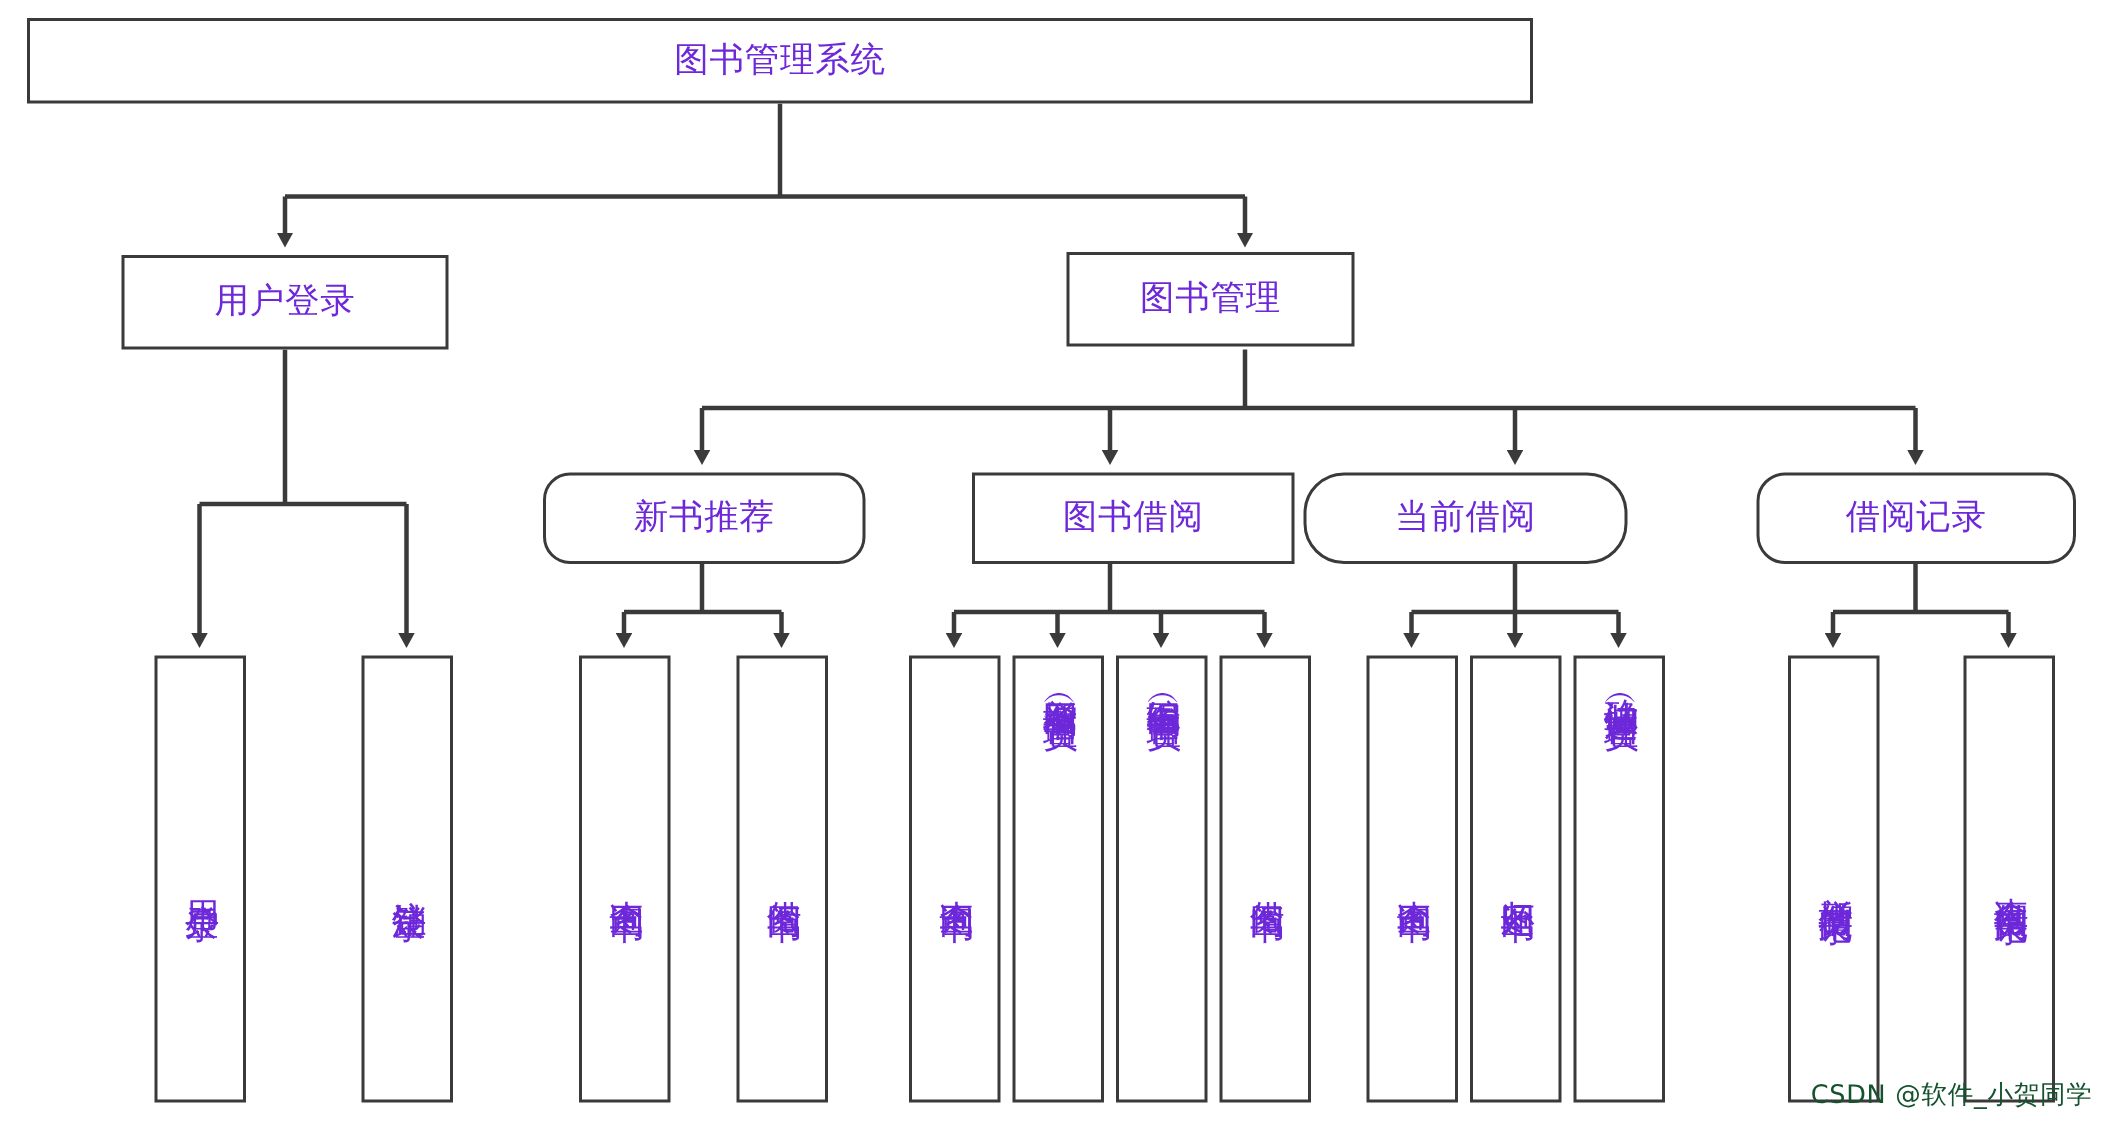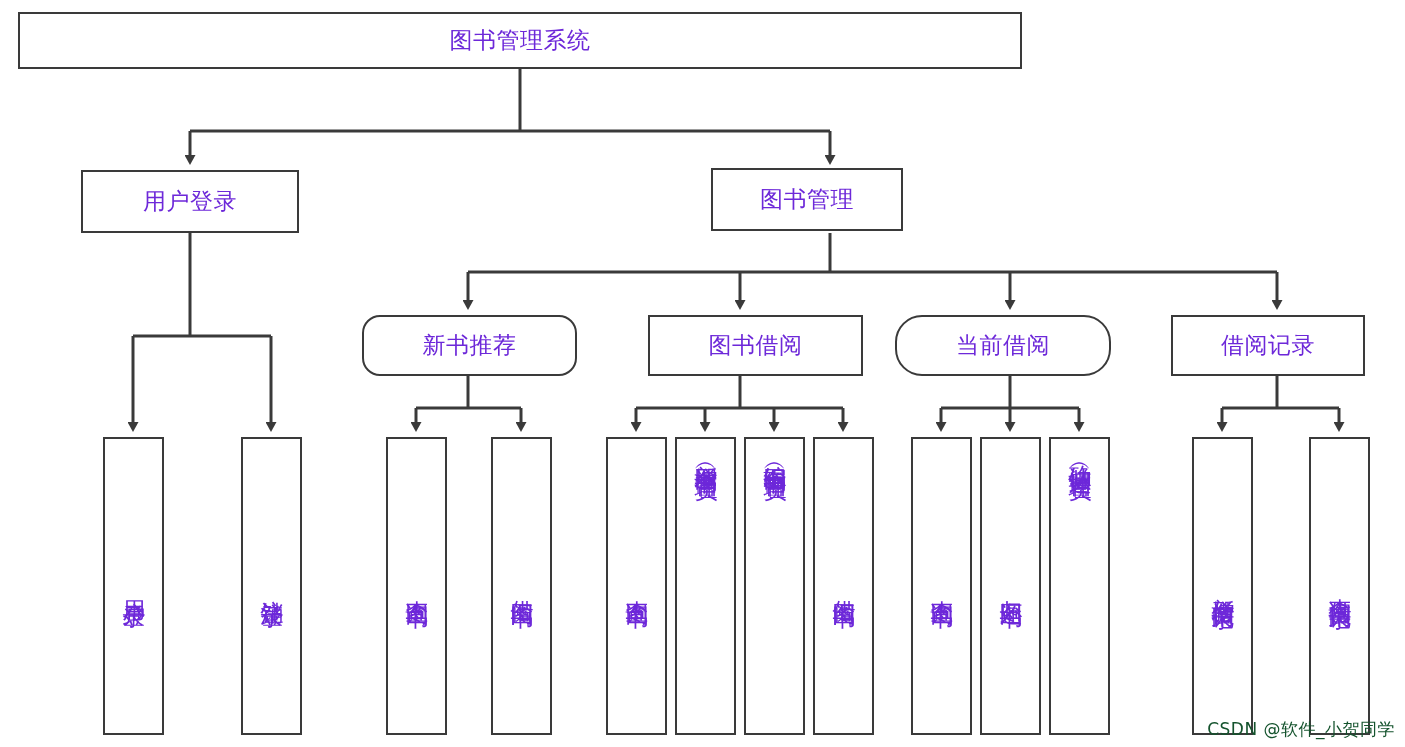--- a/index.html
+++ b/index.html
@@ -141,25 +141,25 @@
   </div>
 
   <div class="node horiz" style="left:362px; top:315px; width:215px; height:61px;border-radius:18px;">
     <span class="label">新书推荐</span>
   </div>
 
   <div class="node horiz" style="left:632px; top:315px; width:215px; height:61px;margin-left:16px;">
     <span class="label">图书借阅</span>
   </div>
 
-  <div class="node horiz" style="left:895px; top:315px; width:216px; height:61px;border-radius:27px;">
+  <div class="node horiz" style="left:869px; top:315px; width:216px; height:61px;border-radius:27px;">
     <span class="label">当前借阅</span>
   </div>
 
-  <div class="node horiz" style="left:1171px; top:315px; width:194px; height:61px;">
+  <div class="node horiz" style="left:1171px; top:315px; width:213px; height:61px;border-radius:19px;">
     <span class="label">借阅记录</span>
   </div>
 
   <div class="node vert centered" style="left:103px; top:437px; width:61px; height:298px;">
     <span class="label">用户登录</span>
   </div>
   <div class="node vert centered" style="left:241px; top:437px; width:61px; height:298px;">
     <span class="label">注销登录</span>
   </div>
 

